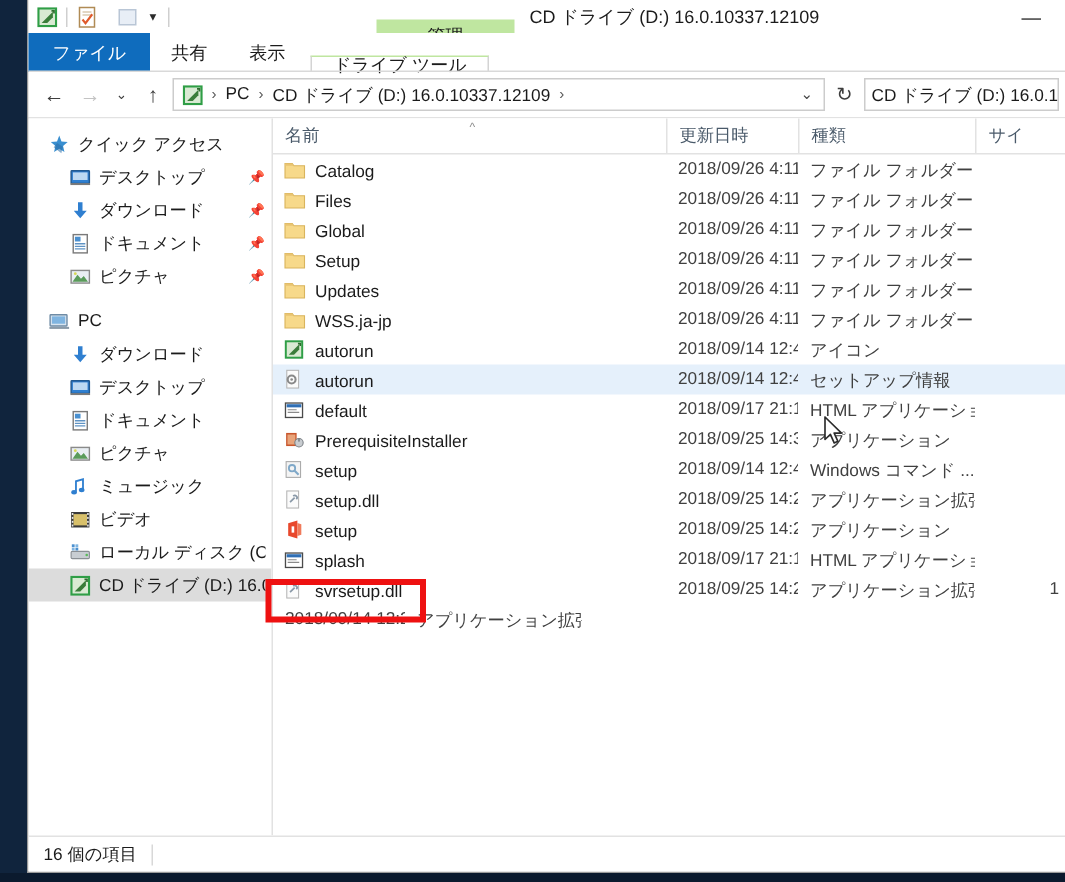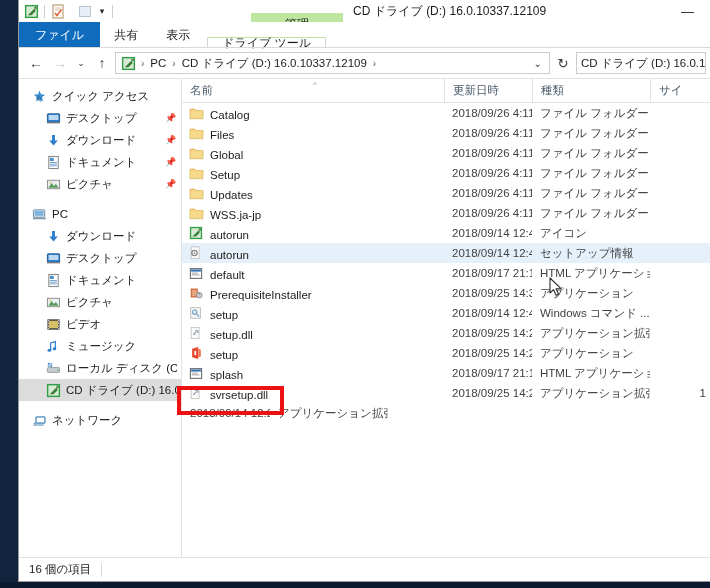--- a/index.html
+++ b/index.html
@@ -450,49 +450,49 @@
               <path d="M2.5 11.5 L6 6.5 L8.5 9.5 L10.5 7.5 L13.5 11.5 Z" fill="#5a9b5a"></path>
               <circle cx="4.5" cy="5.8" r="1" fill="#d8d855"></circle>
             </svg>
           </span>
           <span class="nav-label">ピクチャ</span>
         </div>
 
         <div class="nav-item" style="padding-left:26px;">
           <span class="nav-ico">
             <svg width="15" height="15" viewBox="0 0 16 16">
+              <path d="M10.6 1.8 L10.6 10 L9.3 10 L9.3 3.6 L5.6 4.6 L5.6 11.6 L4.3 11.6 L4.3 3.6 Z" fill="#2f7fd0"></path>
+              <ellipse cx="3.6" cy="11.9" rx="2" ry="1.6" fill="#2f7fd0"></ellipse>
+              <ellipse cx="9" cy="10.3" rx="2" ry="1.6" fill="#2f7fd0"></ellipse>
+            </svg>
+          </span>
+          <span class="nav-label">ミュージック</span>
+        </div>
+
+        <div class="nav-item" style="padding-left:26px;">
+          <span class="nav-ico">
+            <svg width="15" height="15" viewBox="0 0 16 16">
               <rect x="1.5" y="2.5" width="13" height="11" fill="#3a3a3a"></rect>
               <rect x="3.2" y="4" width="9.6" height="8" fill="#d8c06a"></rect>
               <rect x="2" y="3.2" width="1.1" height="1.4" fill="#eaeaea"></rect>
               <rect x="2" y="6" width="1.1" height="1.4" fill="#eaeaea"></rect>
               <rect x="2" y="8.8" width="1.1" height="1.4" fill="#eaeaea"></rect>
               <rect x="2" y="11.4" width="1.1" height="1.4" fill="#eaeaea"></rect>
               <rect x="12.9" y="3.2" width="1.1" height="1.4" fill="#eaeaea"></rect>
               <rect x="12.9" y="6" width="1.1" height="1.4" fill="#eaeaea"></rect>
               <rect x="12.9" y="8.8" width="1.1" height="1.4" fill="#eaeaea"></rect>
               <rect x="12.9" y="11.4" width="1.1" height="1.4" fill="#eaeaea"></rect>
             </svg>
           </span>
           <span class="nav-label">ビデオ</span>
         </div>
 
         <div class="nav-item" style="padding-left:26px;">
           <span class="nav-ico">
             <svg width="15" height="15" viewBox="0 0 16 16">
-              <path d="M10.6 1.8 L10.6 10 L9.3 10 L9.3 3.6 L5.6 4.6 L5.6 11.6 L4.3 11.6 L4.3 3.6 Z" fill="#2f7fd0"></path>
-              <ellipse cx="3.6" cy="11.9" rx="2" ry="1.6" fill="#2f7fd0"></ellipse>
-              <ellipse cx="9" cy="10.3" rx="2" ry="1.6" fill="#2f7fd0"></ellipse>
-            </svg>
-          </span>
-          <span class="nav-label">ミュージック</span>
-        </div>
-
-        <div class="nav-item" style="padding-left:26px;">
-          <span class="nav-ico">
-            <svg width="15" height="15" viewBox="0 0 16 16">
               <rect x="1.5" y="7" width="13" height="5.2" rx="0.8" fill="#c8cdd2" stroke="#8a8f94" stroke-width="0.8"></rect>
               <rect x="2" y="2" width="2" height="2" fill="#4a90d0"></rect>
               <rect x="4.6" y="2" width="2" height="2" fill="#7fb4e0"></rect>
               <rect x="2" y="4.4" width="2" height="2" fill="#7fb4e0"></rect>
               <rect x="4.6" y="4.4" width="2" height="2" fill="#4a90d0"></rect>
               <circle cx="12.6" cy="9.6" r="0.9" fill="#5aba5a"></circle>
             </svg>
           </span>
           <span class="nav-label">ローカル ディスク (C:)</span>
         </div>
@@ -504,31 +504,20 @@
               <rect x="2.5" y="2.5" width="11" height="11" fill="#d9ead3"></rect>
               <path d="M4 12 L12 4 L12 8 L8 12 Z" fill="#3a7d3a"></path>
               <path d="M11 3.5 L12.8 3.5 L12.8 5.3" fill="none" stroke="#2f6b2f" stroke-width="1.2"></path>
             </svg>
           </span>
           <span class="nav-label">CD ドライブ (D:) 16.0.</span>
         </div>
 
         <div class="nav-gap"></div>
 
-        <div class="nav-item" style="padding-left:12px;">
-          <span class="nav-ico">
-            <svg width="15" height="15" viewBox="0 0 16 16">
-              <rect x="4" y="4" width="10" height="7" rx="0.6" fill="#8fc4e8" stroke="#4a7fa8" stroke-width="0.9"></rect>
-              <rect x="5.2" y="5.2" width="7.6" height="4.4" fill="#ffffff"></rect>
-              <path d="M1.5 11.5 L4 9 L4 12.5 Z" fill="#6a9ec4"></path>
-              <rect x="1.5" y="12.2" width="11" height="1.3" fill="#6a9ec4"></rect>
-            </svg>
-          </span>
-          <span class="nav-label">ネットワーク</span>
-        </div>
       </div>
 
       <div class="filepane">
 
         <div class="colhead">
           <div class="col c-name">
             <span class="sortmark">^</span>
             <span>名前</span>
           </div>
           <div class="col c-date">

